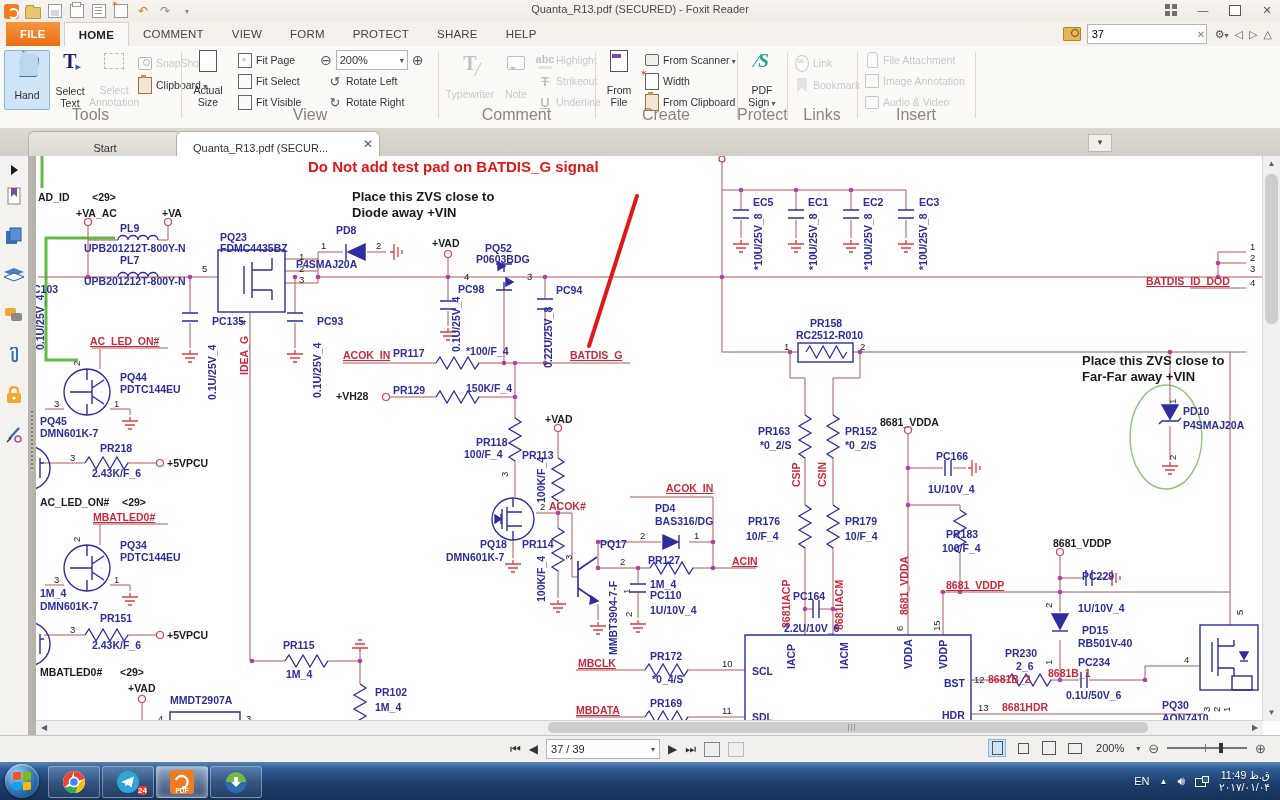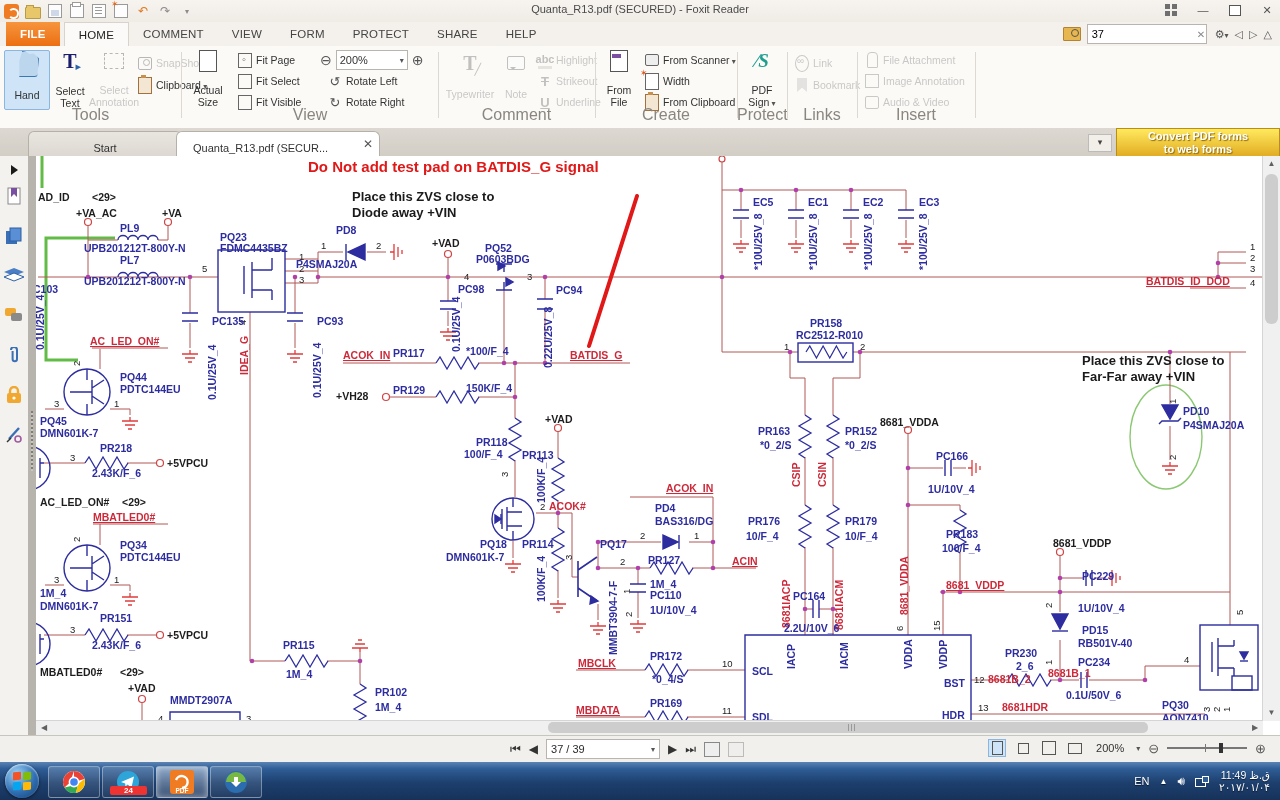--- a/index.html
+++ b/index.html
@@ -26,21 +26,21 @@
     linear-gradient(#6f6f6f,#6f6f6f) 7px 0/5px 5px no-repeat,
     linear-gradient(#6f6f6f,#6f6f6f) 0 7px/5px 5px no-repeat,
     linear-gradient(#6f6f6f,#6f6f6f) 7px 7px/5px 5px no-repeat}
   .restoreic{width:10px;height:9px;border:1px solid #555;position:relative;background:#fff}
   .restoreic::before{content:"";position:absolute;left:2px;top:-4px;width:10px;height:9px;border:1px solid #555;z-index:-1}
   
   #tabsrow{left:0;top:22px;width:1280px;height:24px;background:#f4f1ec}
   #ribbon-tabs{position:absolute;left:6px;top:0;height:24px;display:flex}
   .rtab{padding:0 14px;line-height:24px;font-size:11.5px;color:#444;letter-spacing:.2px}
   .rtab.file{background:linear-gradient(#f6953d,#ec6f12);color:#fff;font-weight:bold;margin-right:4px}
-  .rtab.active{background:#fbfaf8;border:1px solid #d8d4cc;border-bottom:none;color:#222;font-weight:normal}
+  .rtab.active{background:#fbfaf8;border:1px solid #d8d4cc;border-bottom:none;color:#222;font-weight:bold}
   #findbar{position:absolute;right:8px;top:2px;display:flex;align-items:center;gap:6px}
   .searchfolder{width:16px;height:12px;background:#e8b64f;border:1px solid #b28431;border-radius:1px;position:relative}
   .searchfolder::after{content:"";position:absolute;right:1px;top:1px;width:6px;height:6px;border:1.5px solid #555;border-radius:50%}
   #searchbox{width:100px;height:18px;border:1px solid #b9b5ae;background:#fff;font-size:11px;padding:0 14px 0 4px;font-family:"Liberation Sans",sans-serif}
   .clearx{margin-left:-16px;color:#888;font-size:10px;width:12px}
   .fico{color:#555;font-size:11px}
   
   #ribbon{left:0;top:46px;width:1280px;height:82px;background:#fbfaf7;border-bottom:1px solid #d4d0c8}
   .rgroup{position:absolute;top:0;height:80px}
   .gsep{position:absolute;top:6px;width:1px;height:66px;background:#ddd9d2}
@@ -131,21 +131,21 @@
   .slider{width:80px;height:2px;background:#777;position:relative}
   .slider .tick{position:absolute;left:38px;top:-3px;width:1px;height:8px;background:#777}
   .slider .sthumb{position:absolute;left:52px;top:-4px;width:4px;height:10px;background:#333}
   
   #taskbar{left:0;top:762px;width:1280px;height:38px;background:linear-gradient(#5a84b4 0%,#2f5d96 18%,#1d3f6d 55%,#16325a 100%)}
   #startorb{position:absolute;left:5px;top:2px;width:34px;height:34px;border-radius:50%;background:radial-gradient(circle at 35% 30%,#9fd4f7,#2f6fb4 55%,#143c6e);box-shadow:inset 0 1px 2px rgba(255,255,255,.7),0 1px 3px rgba(0,0,0,.6)}
   .flag{position:absolute;left:8px;top:8px;width:18px;height:18px}
   .fpane{position:absolute;width:8px;height:8px;border-radius:1px;transform:skewY(-6deg)}
   .tbtn{position:absolute;top:4px;width:50px;height:30px;border:1px solid rgba(255,255,255,.35);border-radius:3px;background:linear-gradient(rgba(255,255,255,.18),rgba(255,255,255,.05));display:flex;align-items:center;justify-content:center}
   .tbtn.active{background:linear-gradient(rgba(255,255,255,.45),rgba(255,255,255,.15));box-shadow:inset 0 0 6px rgba(255,255,255,.5)}
-  .badge{position:absolute;right:6px;bottom:2px;background:#e33;color:#fff;font-size:8px;padding:0 14px;border-radius:2px;font-weight:bold}
+  .badge{position:absolute;right:6px;bottom:2px;background:#e33;color:#fff;font-size:8px;padding:0 0;border-radius:2px;font-weight:bold}
   #tray{position:absolute;right:0;top:0;height:38px;display:flex;align-items:center;gap:10px;color:#fff;padding-right:10px}
   .trayic{color:#fff;font-size:11px;text-shadow:0 1px 1px rgba(0,0,0,.6)}
   #clock{text-align:right;font-size:10.5px;line-height:12.5px;text-shadow:0 1px 1px rgba(0,0,0,.6)}
   .neticon{width:14px;height:11px;position:relative}
   .neticon::before{content:"";position:absolute;left:0;bottom:0;width:9px;height:7px;border:1.5px solid #fff}
   .neticon::after{content:"";position:absolute;right:0;top:0;width:5px;height:5px;border:1.5px solid #fff;background:#2f5d96}
   .spk{color:#fff;font-size:12px}
 </style>
 </head>
 <body>
@@ -397,23 +397,20 @@
   </div>
 </div>
 
 <div class="abs" id="doctabs">
   <div class="dtab start" style="text-align:center">Start</div>
   <div class="dtab activedoc">
     <span>Quanta_R13.pdf (SECUR...</span>
     <span class="tabx">✕</span>
   </div>
   <div class="bannercaret">▾</div>
-  <div id="banner">
-    <span>Convert PDF forms</span><br><span>to web forms</span>
-  </div>
 </div>
 
 <div class="abs" id="main">
   <div class="abs" id="sidebar">
     <div class="sbi" style="top:4px">
       <svg width="10" height="10">
           <polygon points="2,0 9,5 2,10" fill="#1a1a1a"></polygon>
         </svg>
     </div>
     <div class="sbi" style="top:30px">

